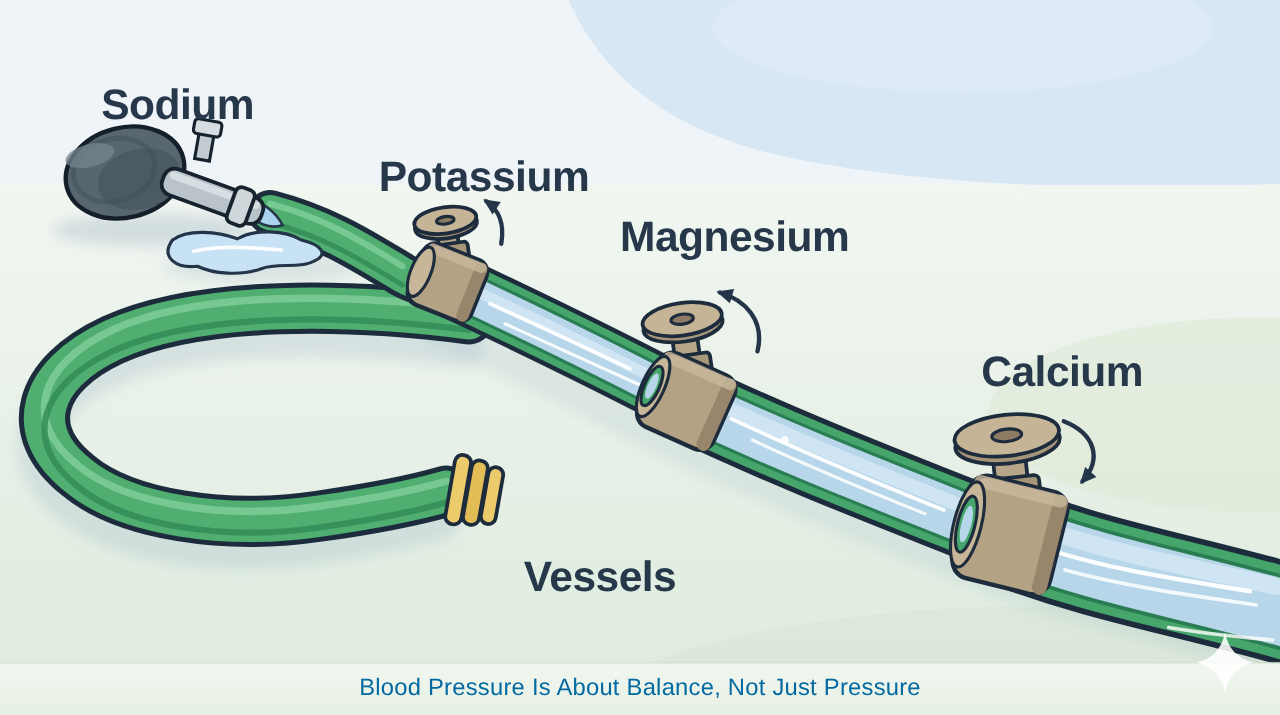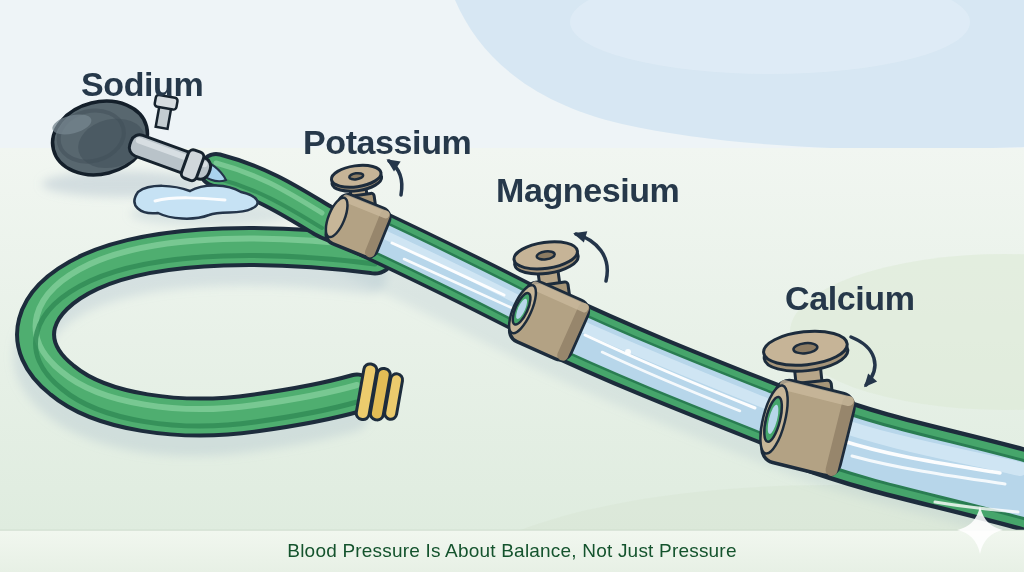--- a/index.html
+++ b/index.html
@@ -7,21 +7,21 @@
     position:relative;width:1024px;height:572px;overflow:hidden;
     font-family:"Liberation Sans", sans-serif;
   }
   .stage svg{position:absolute;left:0;top:0;}
   .lbl{
     position:absolute;color:#26384a;font-weight:700;
     font-size:34px;letter-spacing:-0.4px;line-height:1.06;white-space:pre;
   }
   .caption{
     position:absolute;left:0;right:0;top:540px;text-align:center;
-    color:#14532d;font-weight:400;font-size:19px;letter-spacing:0.2px;
+    color:#0369a1;font-weight:400;font-size:19px;letter-spacing:0.2px;
   }
 </style>
 </head>
 <body>
 
 <div class="stage">
 
 <svg width="1024" height="572" viewBox="0 0 1024 572">
   <defs>
     <linearGradient id="ground" x1="0" y1="148" x2="0" y2="530" gradientUnits="userSpaceOnUse">
@@ -192,15 +192,16 @@
   <rect x="0" y="529.5" width="1024" height="1.5" fill="#c6d7c6" opacity="0.55"></rect>
 
   <path d="M980,506 Q984,526 1003,530 Q984,534 980,554 Q976,534 957,530 Q976,526 980,506 Z" fill="#ffffff" opacity="0.88"></path>
 </svg>
 
   <div class="lbl" style="left:81px;top:66px;">Sodium</div>
   <div class="lbl" style="left:303px;top:124px;">Potassium</div>
   <div class="lbl" style="left:785px;top:280px;">Calcium</div>
   <div class="lbl" style="left:496px;top:172px;">Magnesium</div>
   <div class="lbl" style="left:419px;top:372px;">
+    <span style="display:block">Vessels</span>
   </div>
   <div class="caption">Blood Pressure Is About Balance, Not Just Pressure</div>
 </div>
 
 </body></html>

